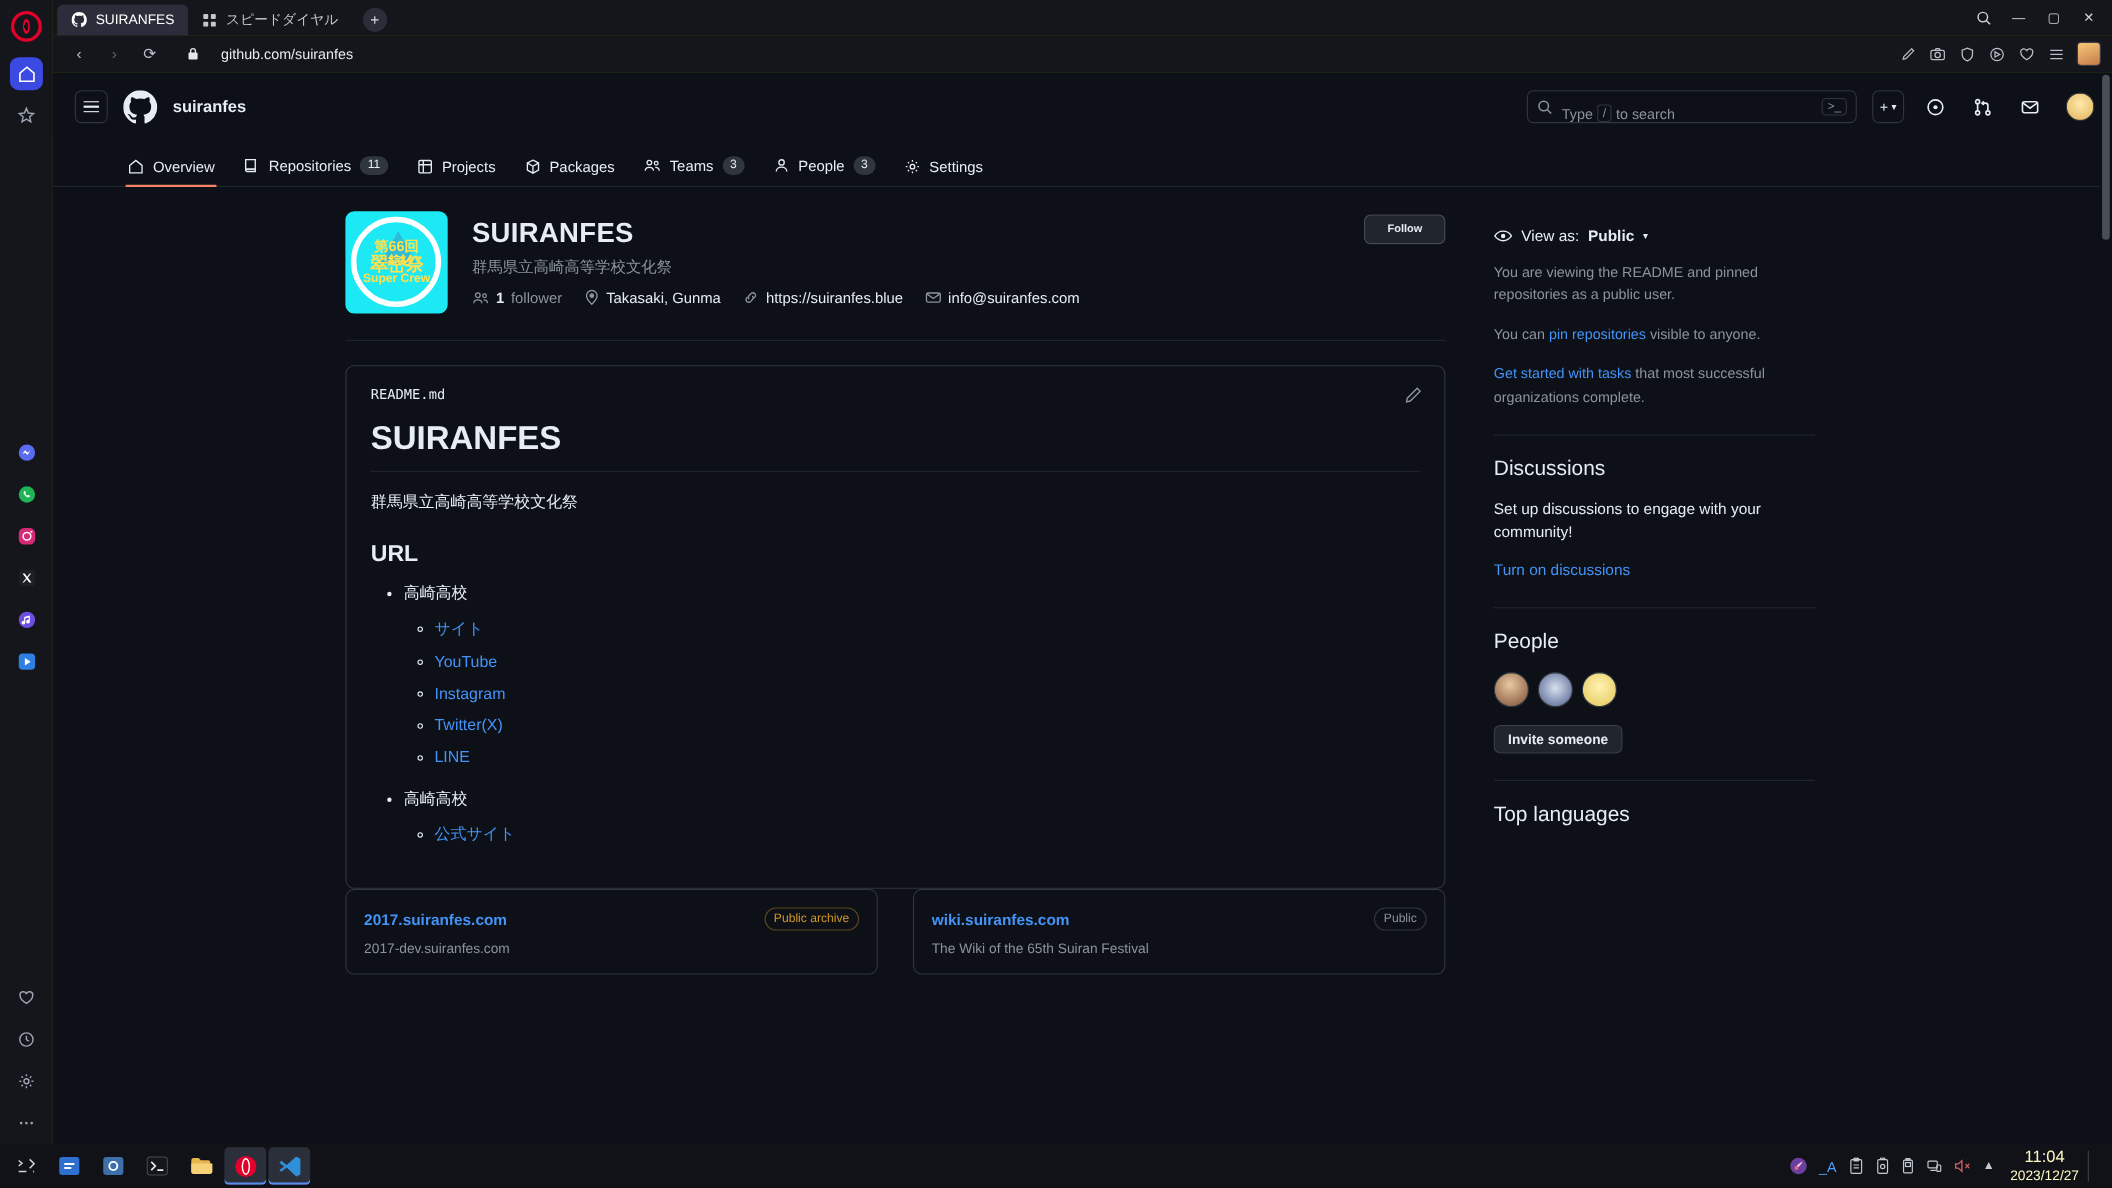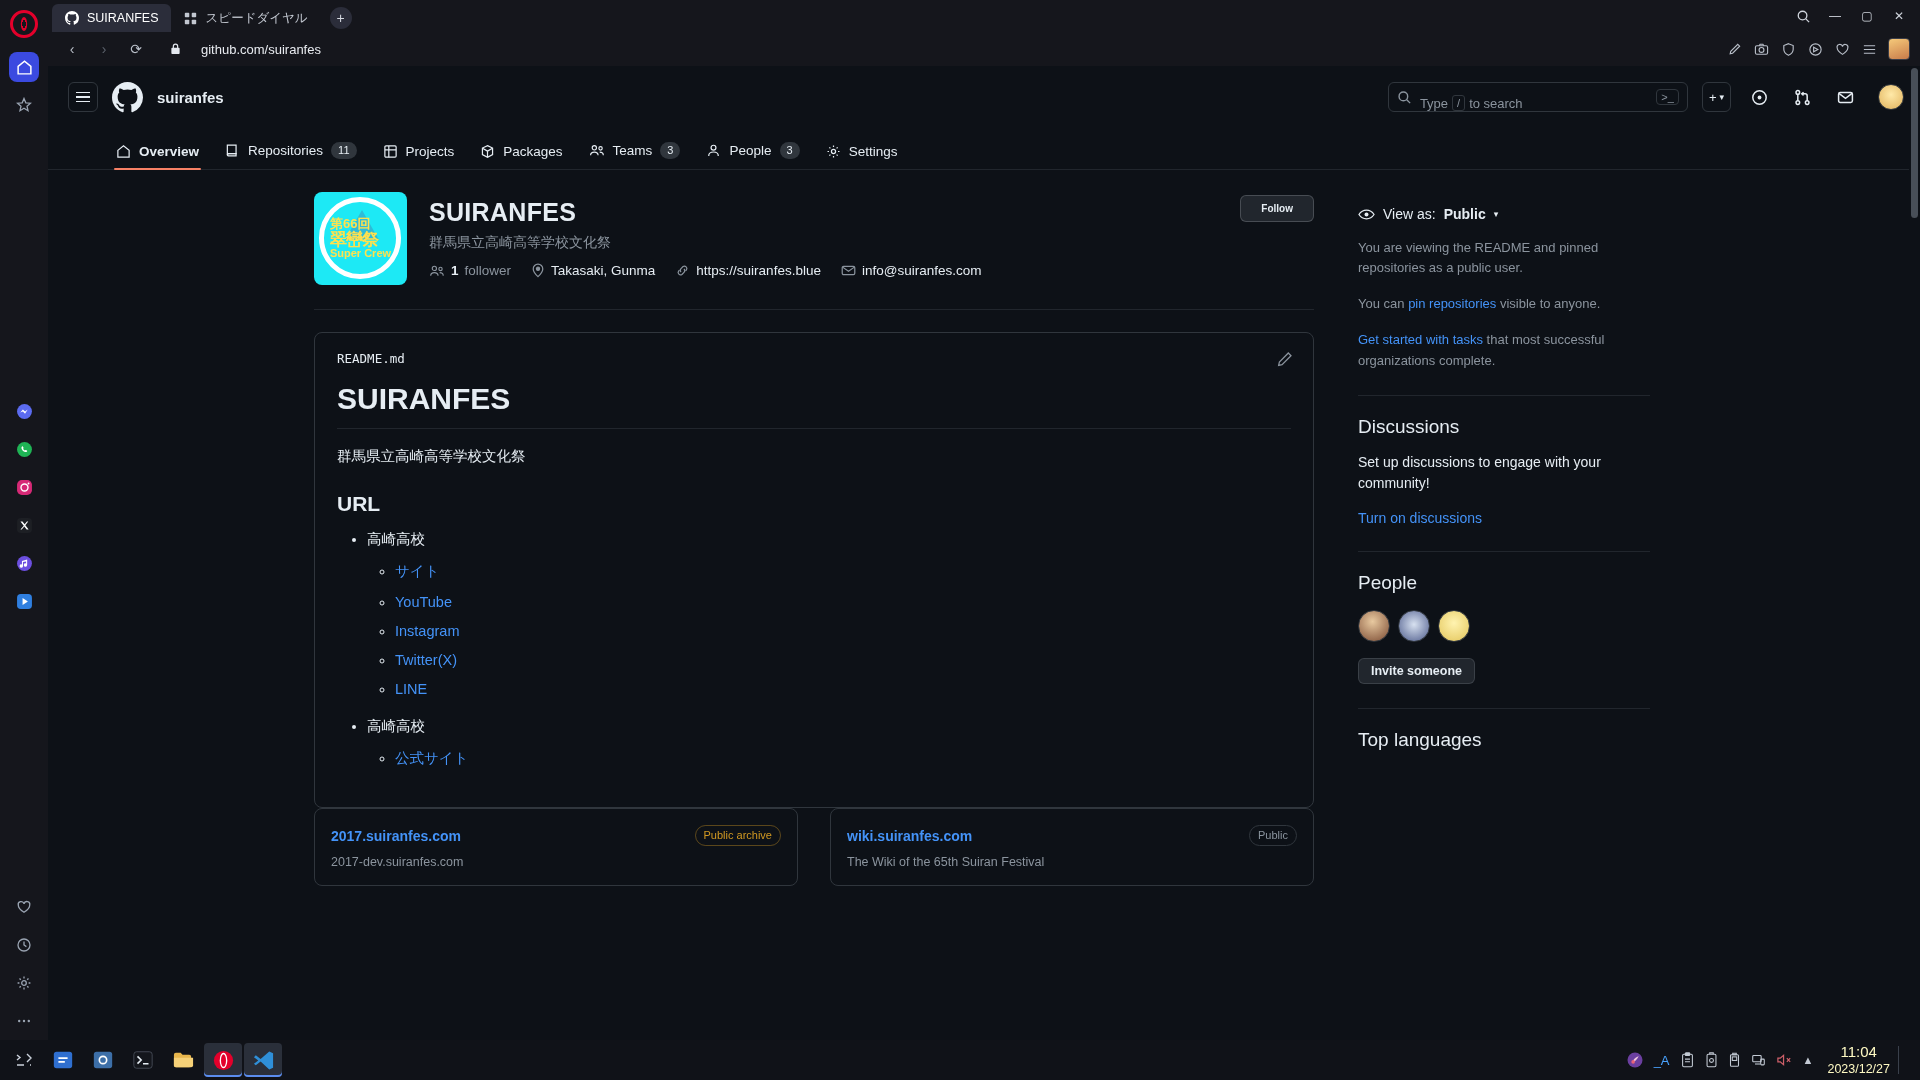--- a/index.html
+++ b/index.html
@@ -142,21 +142,21 @@
 
   
   .gh-nav {
     height: 42px; display: flex; align-items: flex-end; gap: 6px;
     padding: 0 20px 0 58px; border-bottom: 1px solid #21262d;
   }
   .navitem {
     display: flex; align-items: center; gap: 8px; padding: 6px 10px 10px 10px;
     font-size: 13.5px; color: #e6edf3; position: relative; white-space: nowrap;
   }
-  .navitem.active { font-weight: 700; }
+  .navitem.active { font-weight: 400; }
   .navitem.active::after {
     content: ""; position: absolute; left: 8px; right: 8px; bottom: -1px;
     height: 2px; background: #f78166; border-radius: 2px;
   }
   .counter {
     background: #30363d; color: #e6edf3; border-radius: 20px;
     font-size: 11px; padding: 1px 7px; line-height: 15px;
   }
 
   
@@ -174,21 +174,21 @@
   }
   .avatar-big .ring {
     position: absolute; width: 82px; height: 82px; border-radius: 50%;
     border: 5px solid #ffffff; left: 5px; top: 5px;
   }
   .avatar-big .mtn {
     position:absolute; width:0;height:0; left:31px; top:18px;
     border-left:17px solid transparent;border-right:17px solid transparent;
     border-bottom:30px solid rgba(60,150,190,.55);
   }
-  .avatar-big .lbl { position: relative; z-index: 2; text-align: left; line-height: 1.05; }
+  .avatar-big .lbl { position: relative; z-index: 2; text-align: center; line-height: 1.05; }
   .avatar-big .l1 { font-size: 13px; color: #ffe14d; font-weight: 700; }
   .avatar-big .l2 { font-size: 17px; color: #ffe14d; font-weight: 700; letter-spacing:-1px;}
   .avatar-big .l3 { font-size: 11px; color: #ffe14d; font-weight: 700; }
   .hero-body { flex: 1; padding-top: 6px; }
   .hero-title { font-size: 25px; font-weight: 700; color: #e6edf3; letter-spacing: .3px; }
   .hero-sub { font-size: 14px; color: #8b949e; margin-top: 7px; }
   .hero-meta { display: flex; align-items: center; gap: 20px; margin-top: 11px; font-size: 13.5px; color: #8b949e; flex-wrap: wrap;}
   .hero-meta .mi { display: flex; align-items: center; gap: 6px; }
   .hero-meta b { color: #e6edf3; font-weight: 600; }
   .hero-meta .lnk { color: #e6edf3; }

